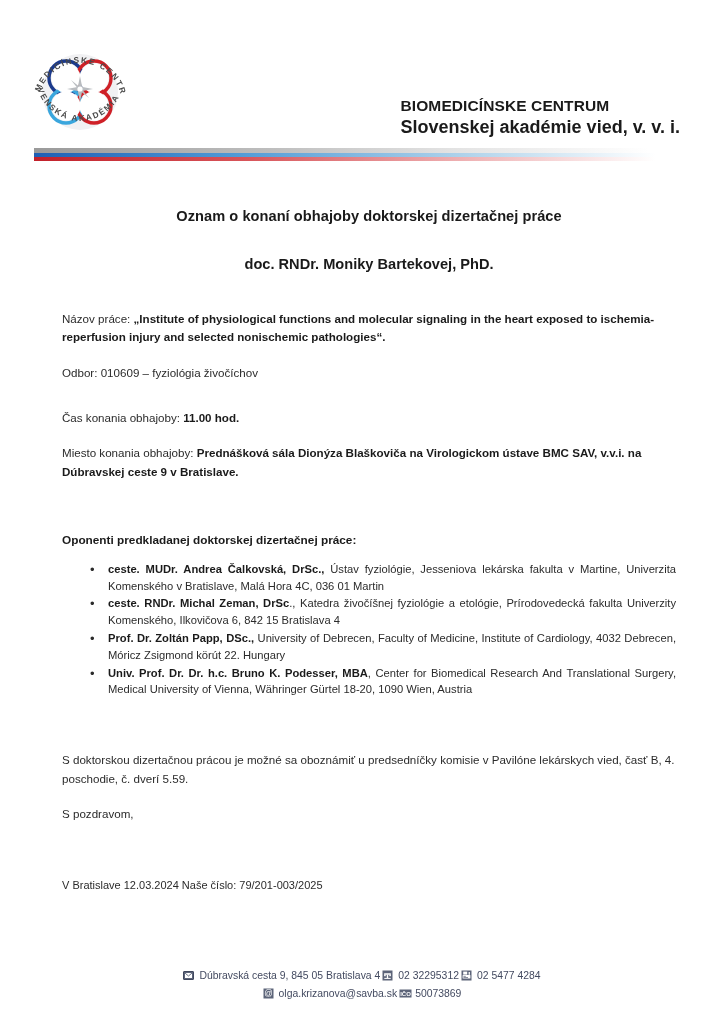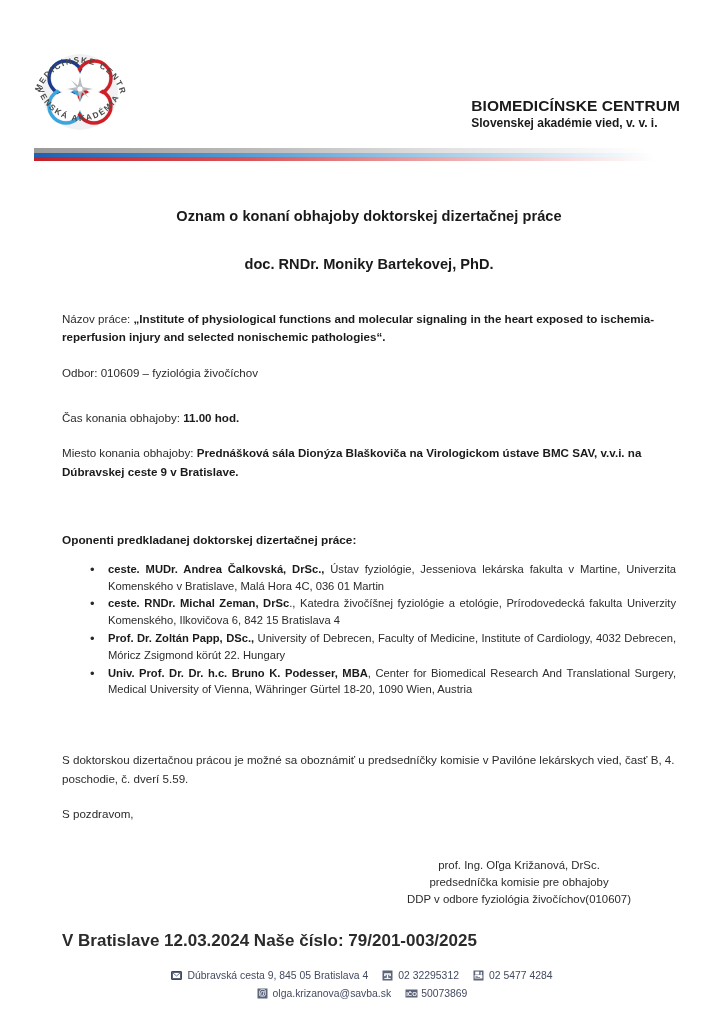--- a/index.html
+++ b/index.html
@@ -43,21 +43,21 @@
     line-height: 1.25;
   }
   .org-title {
     font-size: 15.5px;
     font-weight: bold;
     letter-spacing: 0.1px;
     color: #1a1a1a;
     white-space: nowrap;
   }
   .org-sub {
-    font-size: 12px;
+    font-size: 18px;
     font-weight: bold;
     color: #1a1a1a;
     white-space: nowrap;
     margin-top: 1px;
   }
 
   
   .rule {
     position: absolute;
     left: 34px;
@@ -156,41 +156,40 @@
   .signature {
     margin-top: 0;
     text-align: center;
     font-size: 11.4px;
     line-height: 1.5;
     color: #2b2b2b;
     padding-left: 300px;
   }
 
   .docdate {
-    font-size: 17px;
+    font-size: 11px;
     color: #2b2b2b;
     margin-top: 22px;
-    font-weight: bold;
   }
 
   
   .footer {
     position: absolute;
     left: 0;
     bottom: 18px;
     width: 724px;
     text-align: center;
     color: #40485e;
     font-size: 10.4px;
   }
   .footer-line {
     display: flex;
     justify-content: center;
     align-items: center;
-    gap: 14px;
+    gap: 2px;
     margin-bottom: 7px;
     flex-wrap: nowrap;
   }
   .fitem {
     display: inline-flex;
     align-items: center;
     gap: 5px;
     white-space: nowrap;
   }
   .fico {
@@ -312,25 +311,20 @@
     <div class="gap-xl"></div>
 
     <p class="para">S doktorskou dizertačnou prácou je možné sa oboznámiť u predsedníčky komisie v Pavilóne lekárskych vied, časť B, 4. poschodie, č. dverí 5.59.</p>
 
     <div class="gap-md"></div>
 
     <p class="para">S pozdravom,</p>
 
     <div style="height:34px"></div>
 
-    <div class="signature">
-      <div>prof. Ing. Oľga Križanová, DrSc.</div>
-      <div>predsedníčka komisie pre obhajoby</div>
-      <div>DDP v odbore fyziológia živočíchov(010607)</div>
-    </div>
 
     <p class="docdate">V Bratislave 12.03.2024 Naše číslo:  79/201-003/2025</p>
   </div>
 
   <div class="footer">
 
     <div class="footer-line">
 
       <span class="fitem">
         <span class="fico">

